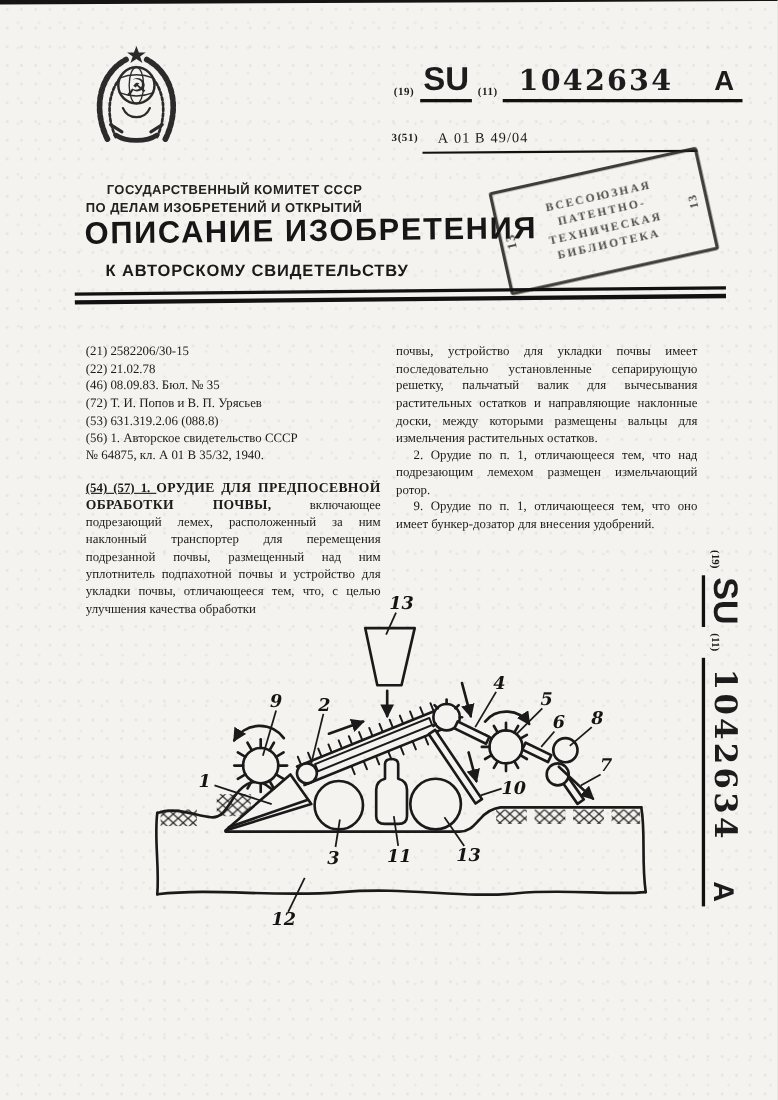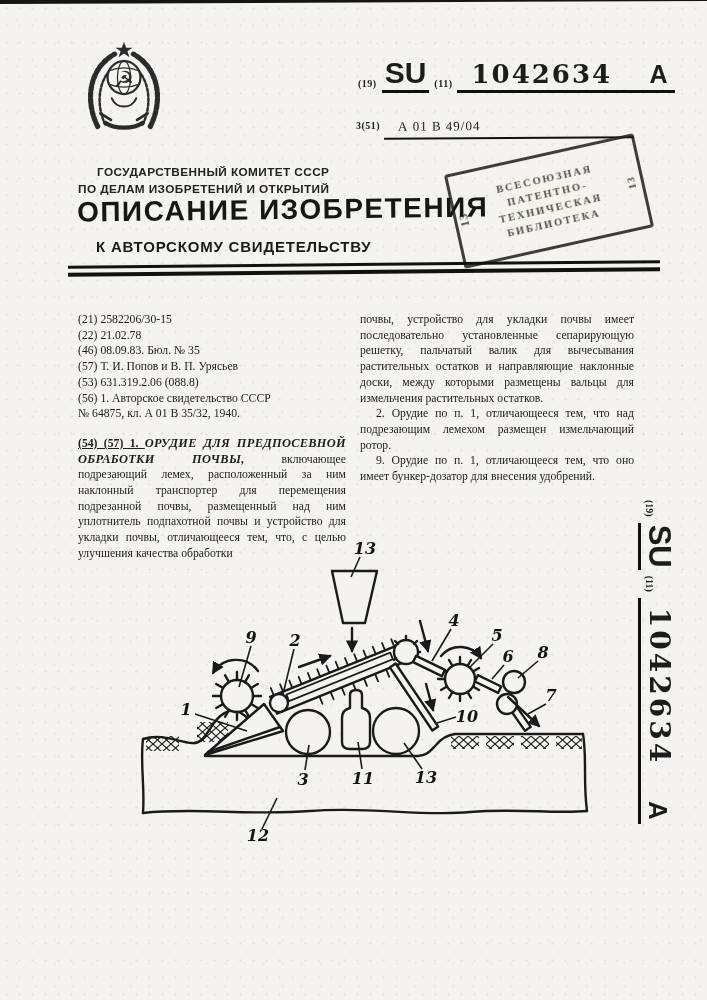--- a/index.html
+++ b/index.html
@@ -55,21 +55,21 @@
   .double-rule .r1{height:3px;background:#111;}
   .double-rule .r2{height:4px;background:#111;margin-top:4px;}
 
   
   .columns{left:78px;top:288px;width:556px;display:flex;gap:14px;margin-top:24px;}
   .col{font-size:11.7px;line-height:15.7px;text-align:justify;}
   .col-left{width:268px;}
   .col-right{width:274px;}
   .biblio div{white-space:nowrap;}
   .biblio{margin-bottom:14px;}
-  .claim-head{font-weight:bold;font-size:12.4px;letter-spacing:.3px;font-style:italic;}
+  .claim-head{font-weight:bold;font-size:12.4px;letter-spacing:.3px;}
   .claim-nums{font-weight:bold;text-decoration:underline;}
   .ital{}
   .para-indent{text-indent:16px;margin:0;}
   p.cont{margin:0;}
 
   
   .side-code{
     left:702px;top:500px;width:300px;height:64px;
     transform:rotate(90deg);transform-origin:0 0;
     display:flex;align-items:flex-end;gap:6px;
@@ -152,21 +152,21 @@
     <div class="r1"></div>
       <div class="r2"></div>
   </div>
 
   <div class="abs columns">
     <div class="col col-left">
       <div class="biblio">
         <div>(21) 2582206/30-15</div>
         <div>(22) 21.02.78</div>
         <div>(46) 08.09.83. Бюл. № 35</div>
-        <div>(57) Т. И. Попов и В. П. Урясьев</div>
+        <div>(72) Т. И. Попов и В. П. Урясьев</div>
         <div>(53) 631.319.2.06 (088.8)</div>
         <div>(56) 1. Авторское свидетельство СССР</div>
         <div>№ 64875, кл. А 01 В 35/32, 1940.</div>
       </div>
       <p class="cont"><span class="claim-nums">(54) (57) 1. </span><span class="claim-head">ОРУДИЕ ДЛЯ ПРЕДПОСЕВНОЙ ОБРАБОТКИ ПОЧВЫ,</span><span> включающее подрезающий лемех, расположенный за ним наклонный транспортер для перемещения подрезанной почвы, размещенный над ним уплотнитель подпахотной почвы и устройство для укладки почвы, </span><span class="ital">отличающееся</span><span> тем, что, с целью улучшения качества обработки</span></p>
     </div>
 
     <div class="col col-right">
       <p class="cont">почвы, устройство для укладки почвы имеет последовательно установленные сепарирующую решетку, пальчатый валик для вычесывания растительных остатков и направляющие наклонные доски, между которыми размещены вальцы для измельчения растительных остатков.</p>
       <p class="para-indent"><span>2. Орудие по п. 1, </span><span class="ital">отличающееся</span><span> тем, что над подрезающим лемехом размещен измельчающий ротор.</span></p>

